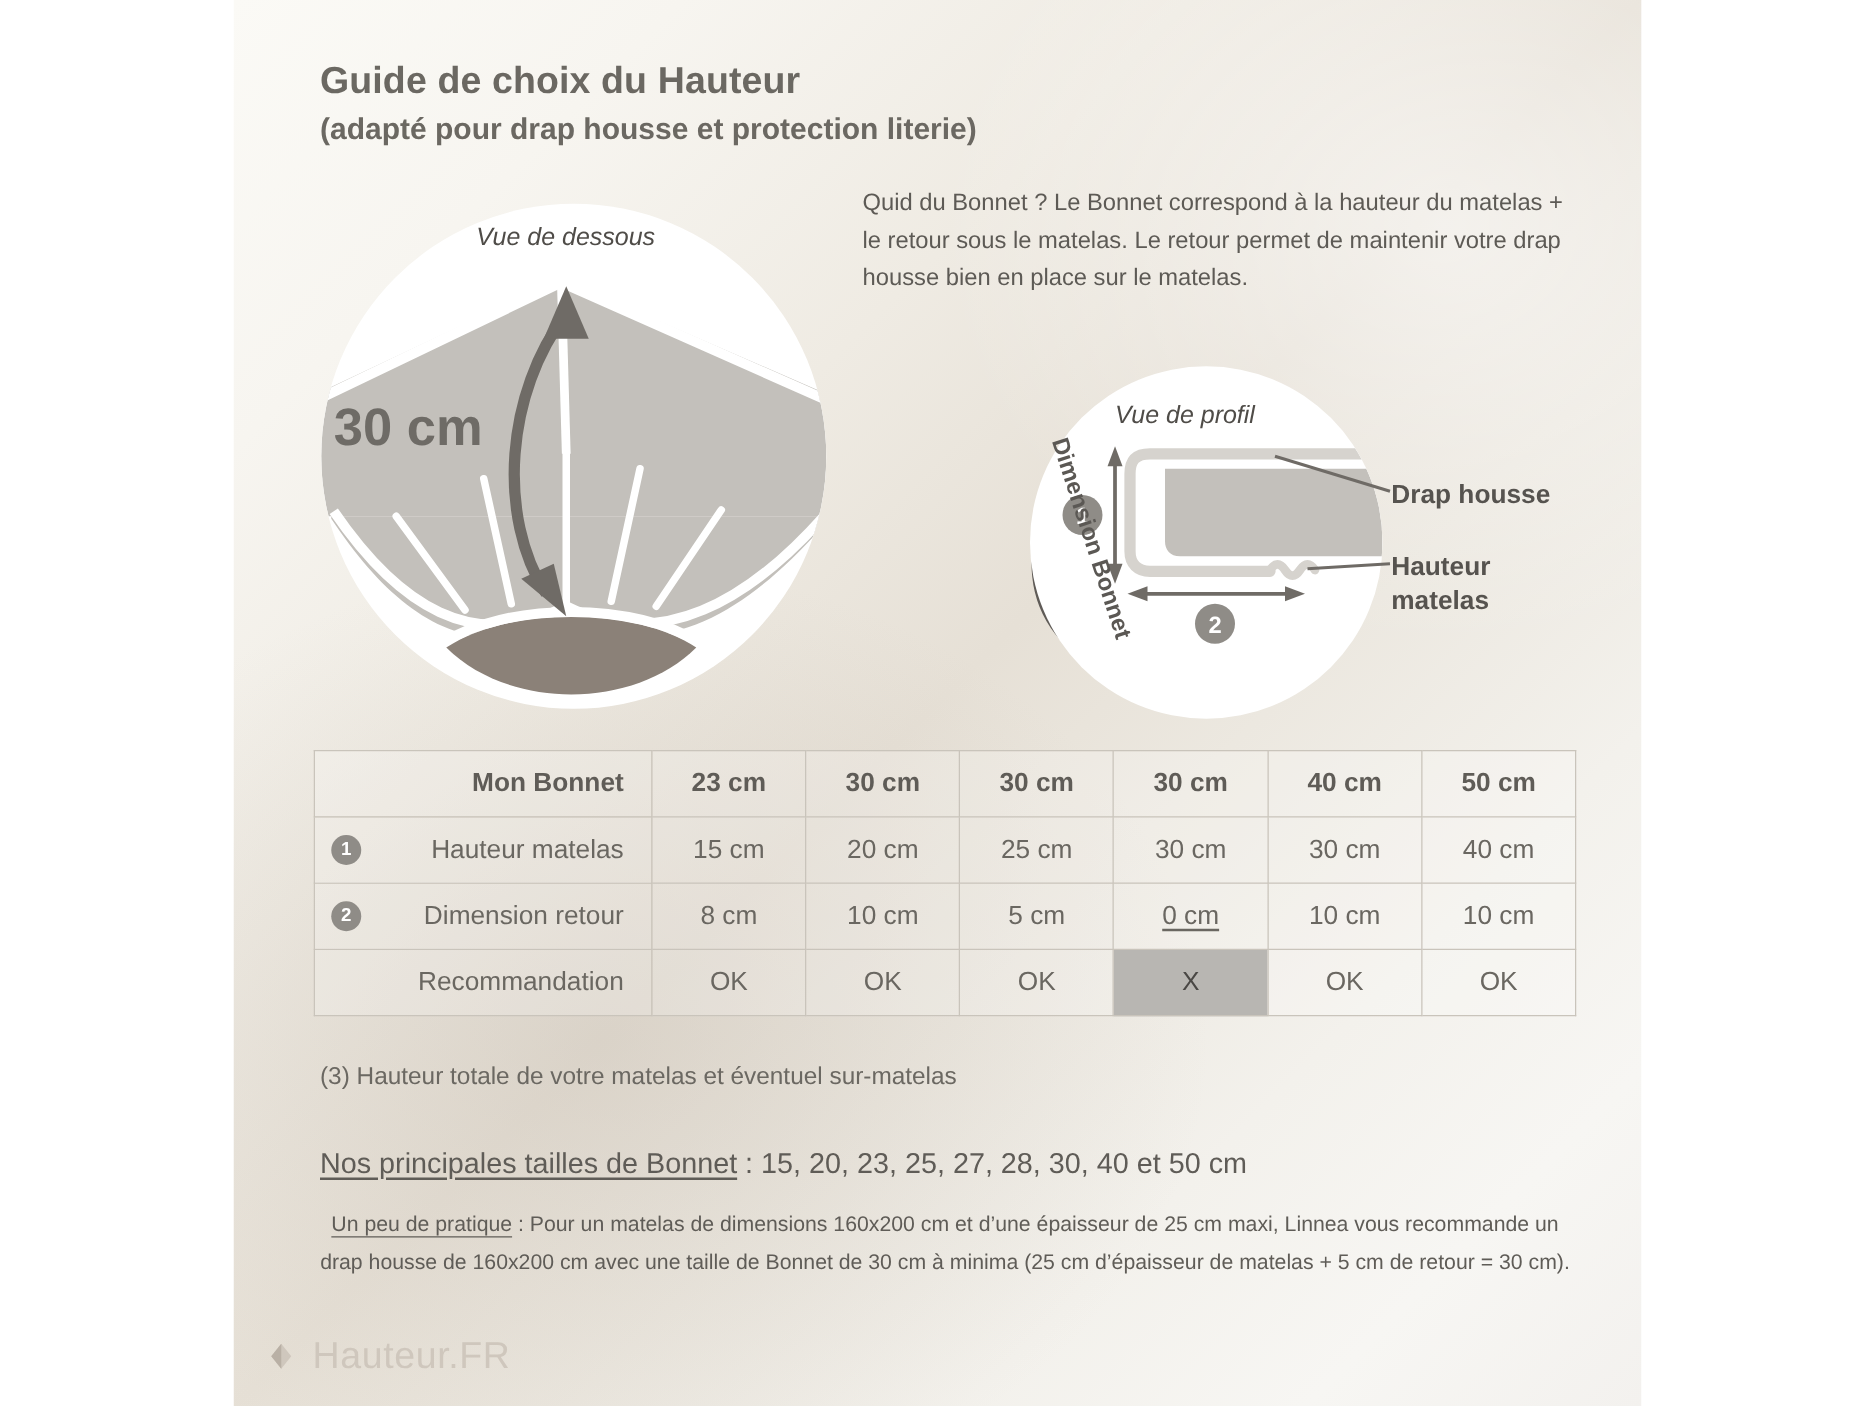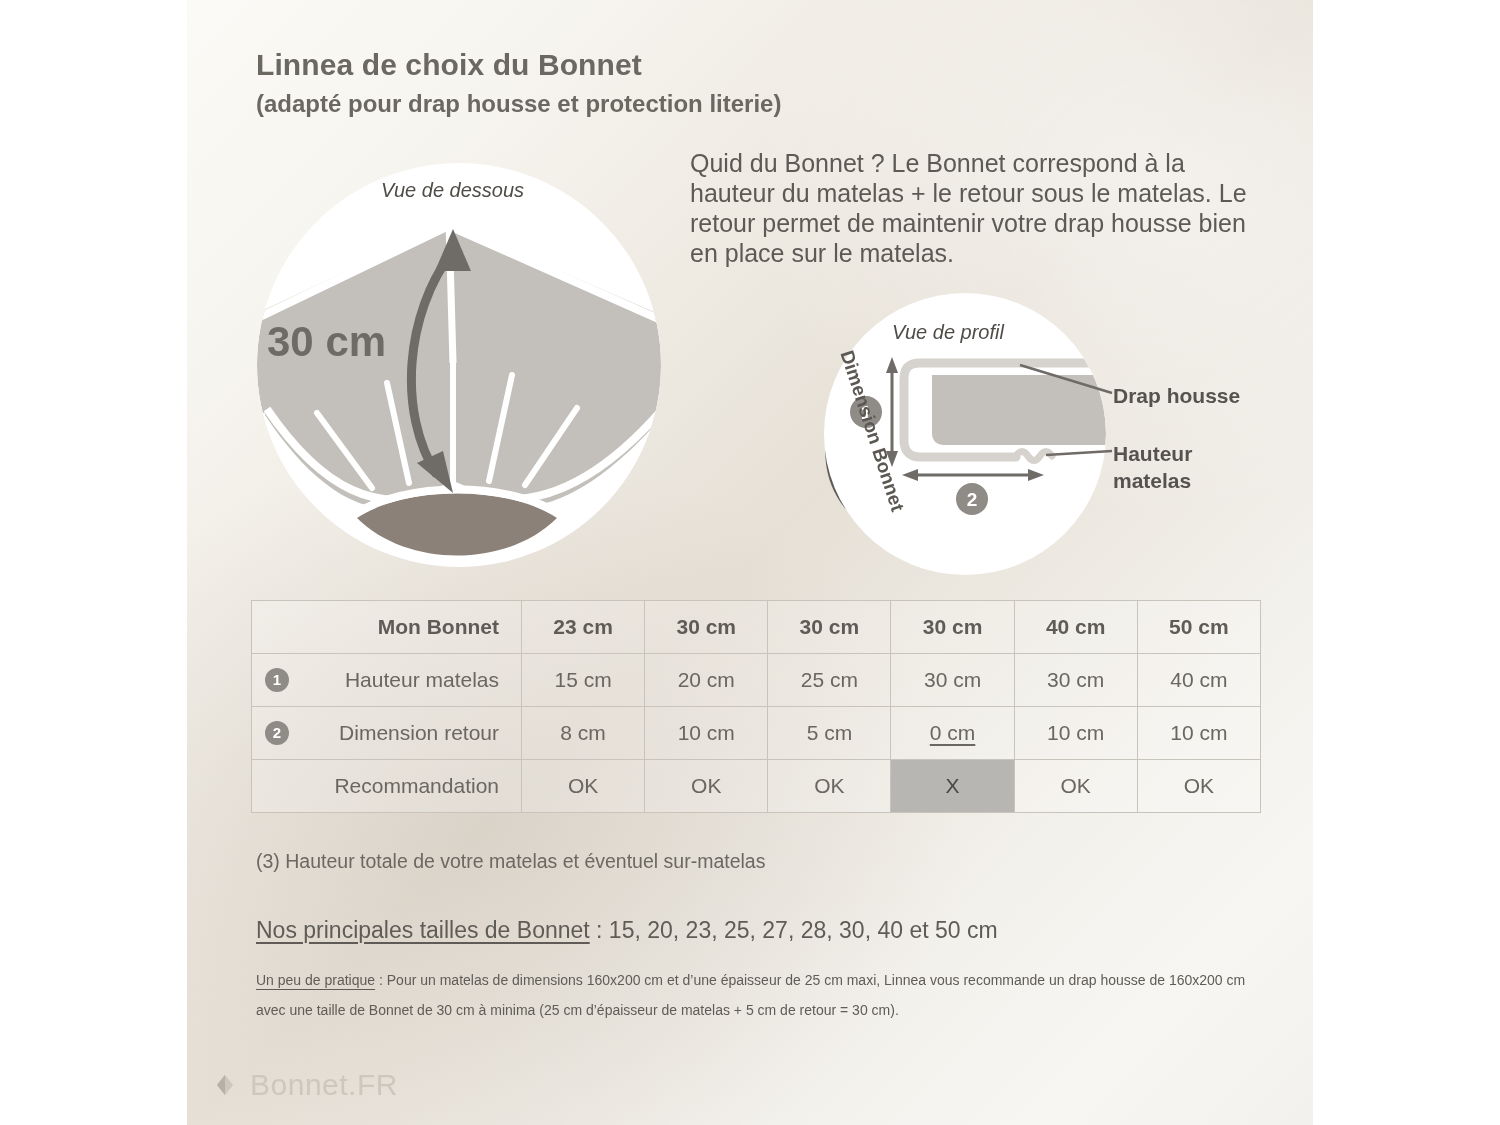--- a/index.html
+++ b/index.html
@@ -45,21 +45,21 @@
     font-size: 30px; font-weight: bold; color: #6b6862;
     letter-spacing: .1px;
   }
   .subtitle {
     position: absolute; left: 256px; top: 90px;
     font-size: 24px; font-weight: bold; color: #6b6862;
   }
   .intro {
     position: absolute; left: 690px; top: 148px;
     width: 580px;
-    font-size: 25px; line-height: 30px; color: #5d5a55;
+    font-size: 19px; line-height: 30px; color: #5d5a55;
   }
 
   
   .circle {
     position: absolute;
     border-radius: 50%;
     background: #ffffff;
     overflow: hidden;
   }
   #circle-below { left: 257px; top: 163px; width: 404px; height: 404px; }
@@ -135,39 +135,39 @@
     position: absolute; left: 256px; top: 848px;
     font-size: 19.5px; line-height: 27px; color: #6b6862;
   }
   .sizes {
     position: absolute; left: 256px; top: 917px;
     font-size: 23px; color: #5f5c57;
   }
   .practice {
     position: absolute; left: 256px; top: 965px;
     width: 1000px;
-    font-size: 14px; line-height: 30px; color: #5f5c57;
+    font-size: 17px; line-height: 30px; color: #5f5c57; text-align: center;
   }
 
   
   .logo {
     position: absolute; left: 212px; top: 1068px;
     display: flex; align-items: center; gap: 12px;
   }
   .logo-text {
     font-size: 30px; color: #cfc7bd; letter-spacing: .5px;
   }
 </style>
 </head>
 <body>
 
 <div id="root">
   <div class="panel"></div>
 
-  <div class="title">Linnea de choix du Bonnet</div>
+  <div class="title">Guide de choix du Hauteur</div>
   <div class="subtitle">(adapté pour drap housse et protection literie)</div>
   <div class="intro">Quid du Bonnet ? Le Bonnet correspond à la hauteur du matelas + le retour sous le matelas. Le retour permet de maintenir votre drap housse bien en place sur le matelas.</div>
 
   <div class="circle" id="circle-below">
     <svg width="404" height="404" viewBox="0 0 404 404">
       <defs>
         <clipPath id="clipBelow">
             <circle cx="202" cy="202" r="202"></circle>
           </clipPath>
       </defs>
@@ -308,15 +308,15 @@
 
   <div class="practice">
     <span class="u">Un peu de pratique</span><span> : Pour un matelas de dimensions 160x200 cm et d’une épaisseur de 25 cm maxi, Linnea vous recommande un drap housse de 160x200 cm avec une taille de Bonnet de 30 cm à minima (25 cm d’épaisseur de matelas + 5 cm de retour = 30 cm).</span>
   </div>
 
   <div class="logo">
     <svg width="26" height="26" viewBox="0 0 26 26">
       <polygon points="13,3 21,13 13,23 5,13" fill="#cfc7bd"></polygon>
       <polygon points="13,3 13,23 5,13" fill="#b9b0a5"></polygon>
     </svg>
-    <span class="logo-text">Bonnet.FR</span>
+    <span class="logo-text">Hauteur.FR</span>
   </div>
 </div>
 
 </body></html>

